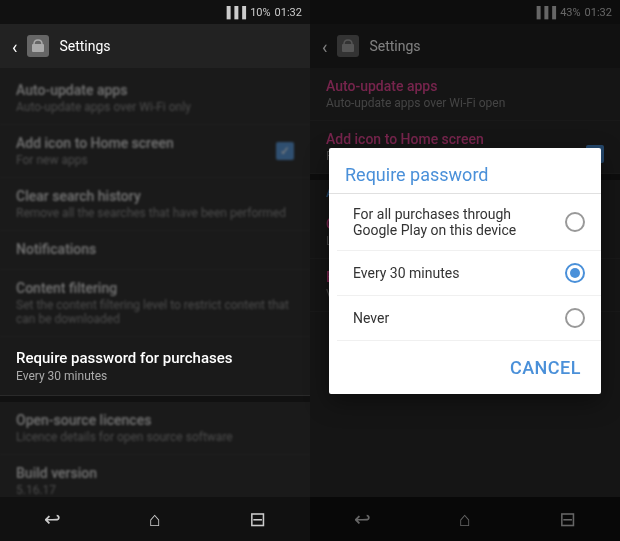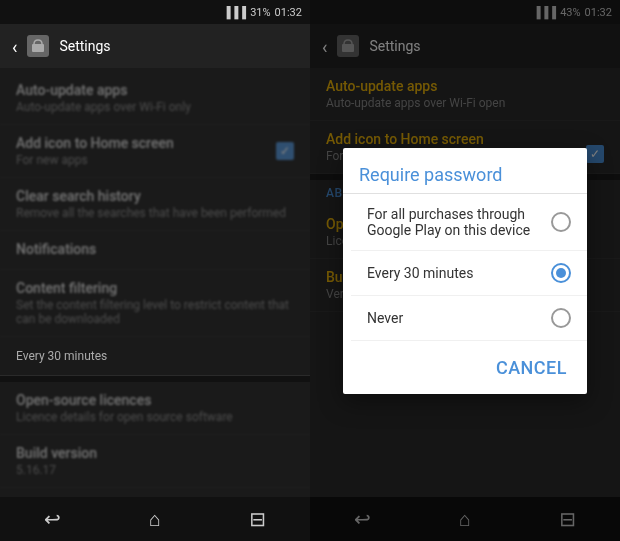--- a/index.html
+++ b/index.html
@@ -147,21 +147,21 @@
     .settings-list-right {
       flex: 1;
       overflow: hidden;
     }
 
     .setting-item-right {
       padding: 10px 16px;
       border-bottom: 1px solid #333;
     }
     .setting-item-right .setting-title {
-      color: #eab308;
+      color: #ec4899;
       font-size: 14px;
       font-weight: 500;
       margin-bottom: 2px;
     }
     .setting-item-right .setting-subtitle {
       color: #888;
       font-size: 12px;
     }
     .setting-item-right .setting-item-row {
       display: flex;
@@ -197,21 +197,21 @@
       bottom: 0;
       background: rgba(0,0,0,0.5);
       display: flex;
       align-items: center;
       justify-content: center;
       z-index: 10;
     }
 
     .dialog {
       background: #fff;
-      width: 244px;
+      width: 272px;
       border-radius: 2px;
       overflow: hidden;
       box-shadow: 0 8px 24px rgba(0,0,0,0.4);
     }
 
     .dialog-title {
       color: #4a90d9;
       font-size: 18px;
       font-weight: 400;
       padding: 16px 16px 8px;
@@ -271,21 +271,21 @@
     }
   </style>
 </head>
 <body>
 
 <div class="left-panel">
   <div class="status-bar">
     <div class="status-bar-left">
     </div>
     <span class="status-text">▐▐▐</span>
-    <span class="status-text">31%</span>
+    <span class="status-text">10%</span>
     <span class="status-text">01:32</span>
   </div>
   <div class="toolbar">
     <span class="toolbar-back">‹</span>
     <div class="toolbar-icon">
       <svg width="14" height="14" viewBox="0 0 14 14">
         <rect x="1" y="5" width="12" height="8" rx="1" fill="#aaa"></rect>
         <path d="M3 5 Q3 1 7 1 Q11 1 11 5" stroke="#aaa" stroke-width="1.5" fill="none"></path>
       </svg>
     </div>
@@ -316,20 +316,21 @@
     <div class="setting-item blurred">
       <div class="setting-title">Notifications</div>
     </div>
 
     <div class="setting-item blurred">
       <div class="setting-title">Content filtering</div>
       <div class="setting-subtitle">Set the content filtering level to restrict content that can be downloaded</div>
     </div>
 
     <div class="setting-item highlight" style="padding: 12px 16px;">
+      <div class="setting-title">Require password for purchases</div>
       <div class="setting-subtitle">Every 30 minutes</div>
     </div>
 
     <div style="height: 6px; background: #111;"></div>
 
     <div class="setting-item blurred">
       <div class="setting-title">Open-source licences</div>
       <div class="setting-subtitle">Licence details for open source software</div>
     </div>
 

